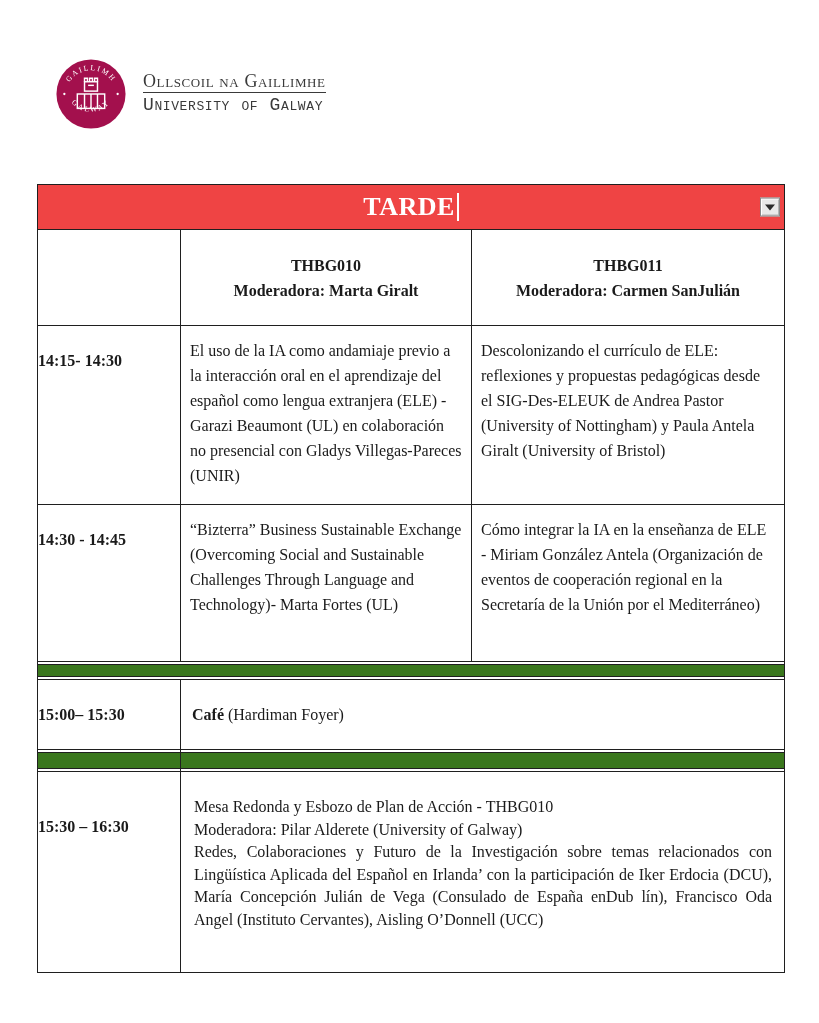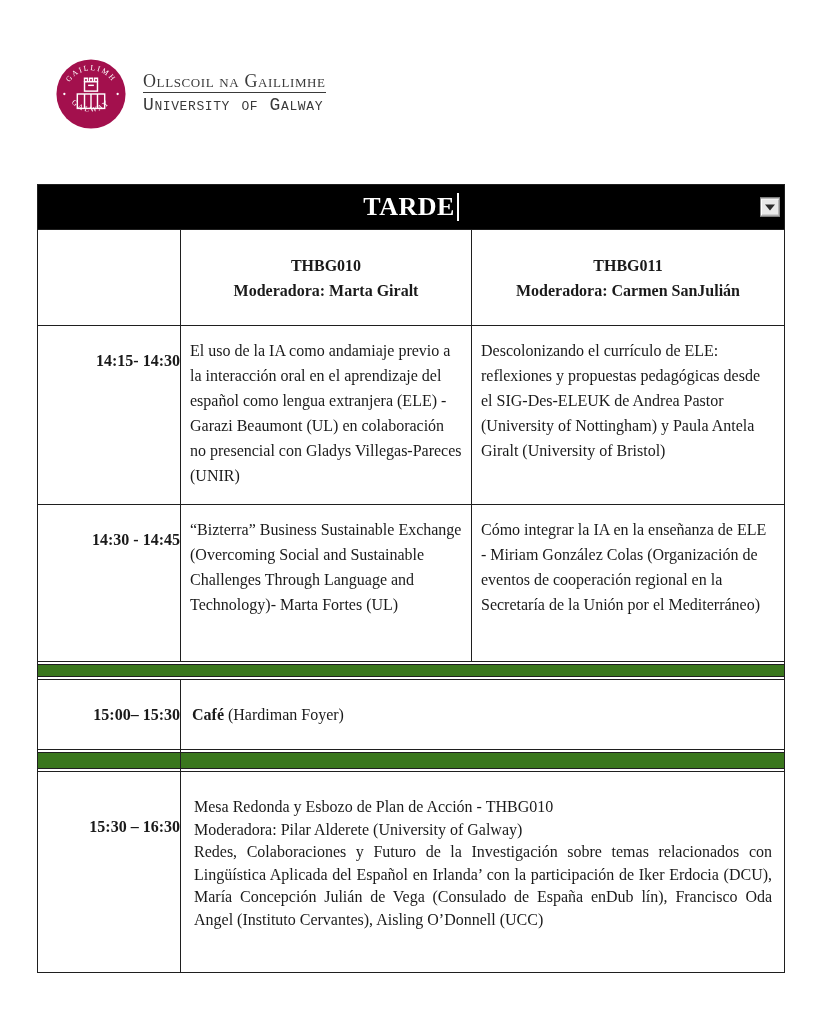--- a/index.html
+++ b/index.html
@@ -81,21 +81,21 @@
   }
   table.schedule td {
     border: 1px solid #1f1f1f;
     vertical-align: top;
     overflow: hidden;
   }
 
   
   td.title-cell {
     height: 44px;
-    background: #000000;
+    background: #ef4444;
     vertical-align: middle !important;
     position: relative;
     padding: 0;
   }
   .title-wrap {
     position: relative;
     height: 44px;
     display: flex;
     align-items: center;
     justify-content: center;
@@ -132,21 +132,21 @@
     border-right: 5px solid transparent;
     border-top: 6px solid #2b2b2b;
   }
 
   
   tr.header-row td { height: 96px; vertical-align: middle; text-align: center; }
   .hdr-line { font-weight: bold; line-height: 25px; }
 
   
   td.time-cell {
-    text-align: right;
+    text-align: left;
     font-weight: bold;
     padding-top: 26px;
     white-space: nowrap;
   }
   tr.session-row-1 td { height: 179px; }
   tr.session-row-2 td { height: 157px; }
   td.session-cell {
     padding: 12px 9px 0 9px;
     line-height: 25px;
   }
@@ -244,21 +244,21 @@
 
     <tr class="session-row-1">
       <td class="time-cell">14:15- 14:30</td>
       <td class="session-cell">El uso de la IA como andamiaje previo a la interacción oral en el aprendizaje del español como lengua extranjera (ELE) - Garazi Beaumont (UL) en colaboración no presencial con Gladys Villegas-Pareces (UNIR)</td>
       <td class="session-cell">Descolonizando el currículo de ELE: reflexiones y propuestas pedagógicas desde el SIG-Des-ELEUK de Andrea Pastor (University of Nottingham) y Paula Antela Giralt (University of Bristol)</td>
     </tr>
 
     <tr class="session-row-2">
       <td class="time-cell">14:30 - 14:45</td>
       <td class="session-cell">“Bizterra” Business Sustainable Exchange (Overcoming Social and Sustainable Challenges Through Language and Technology)- Marta Fortes (UL)</td>
-      <td class="session-cell">Cómo integrar la IA en la enseñanza de ELE - Miriam González Colas (Organización de eventos de cooperación regional en la Secretaría de la Unión por el Mediterráneo)</td>
+      <td class="session-cell">Cómo integrar la IA en la enseñanza de ELE - Miriam González Antela (Organización de eventos de cooperación regional en la Secretaría de la Unión por el Mediterráneo)</td>
     </tr>
 
     <tr class="sep-1">
       <td class="sep-cell" colspan="3">
             <div class="sep-fill"></div>
           </td>
     </tr>
 
     <tr class="cafe-row">
       <td class="time-cell">15:00– 15:30</td>

